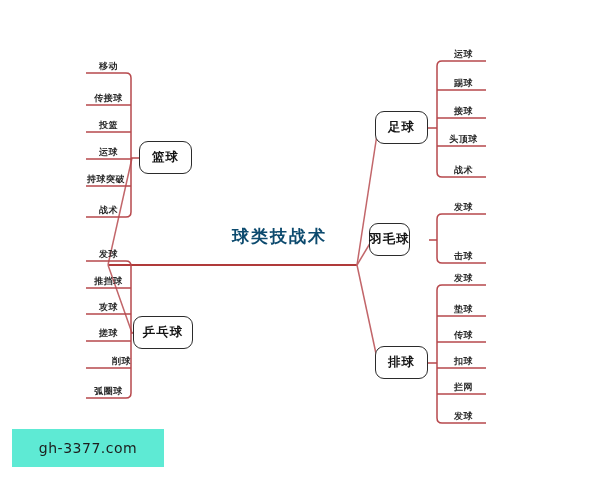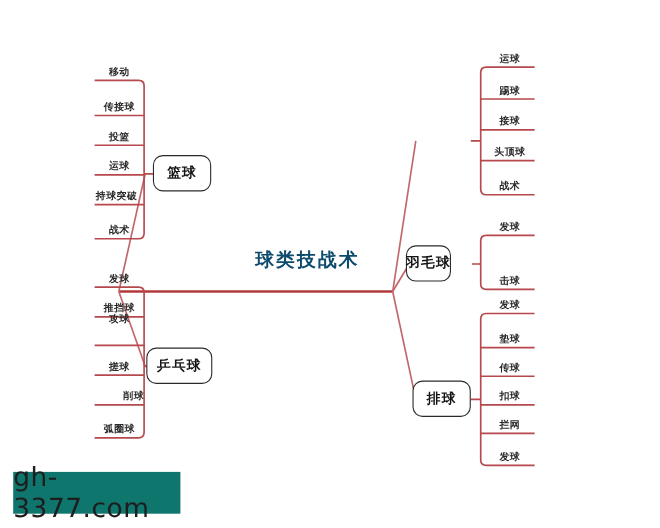--- a/index.html
+++ b/index.html
@@ -67,26 +67,26 @@
     line-height: 11px;
   }
 
   
   .badge {
     position: absolute;
     left: 12px;
     top: 429px;
     width: 152px;
     height: 38px;
-    background: #0f766e;
+    background: #5eead4;
     display: flex;
     align-items: center;
     justify-content: center;
     color: #1d1d1d;
-    font-size: 24px;
+    font-size: 14px;
     letter-spacing: 0.5px;
     font-family: "DejaVu Sans", "Liberation Sans", sans-serif;
   }
 </style>
 </head>
 <body>
 
 <div id="canvas">
 
   <svg id="wires" viewBox="0 0 600 480" xmlns="http://www.w3.org/2000/svg">
@@ -132,39 +132,42 @@
   <div class="center-topic">球类技战术</div>
 
   <div class="cat-node" style="left:139px; top:141px; width:53px; height:33px;">
     <span>篮球</span>
   </div>
 
   <div class="cat-node" style="left:133px; top:316px; width:60px; height:33px;">
     <span>乒乓球</span>
   </div>
 
+  <div class="cat-node" style="left:375px; top:111px; width:53px; height:33px;">
+    <span>足球</span>
+  </div>
 
   <div class="cat-node" style="left:369px; top:223px; width:41px; height:33px;">
     <span>羽毛球</span>
   </div>
 
   <div class="cat-node" style="left:375px; top:346px; width:53px; height:33px;">
     <span>排球</span>
   </div>
 
   <div class="leaf" style="left:86px; top:61px; width:45px;">移动</div>
   <div class="leaf" style="left:84px; top:93px; width:49px;">传接球</div>
   <div class="leaf" style="left:86px; top:120px; width:45px;">投篮</div>
   <div class="leaf" style="left:86px; top:147px; width:45px;">运球</div>
   <div class="leaf" style="left:78px; top:174px; width:56px;">持球突破</div>
   <div class="leaf" style="left:86px; top:205px; width:45px;">战术</div>
 
   <div class="leaf" style="left:86px; top:249px; width:45px;">发球</div>
   <div class="leaf" style="left:84px; top:276px; width:49px;">推挡球</div>
-  <div class="leaf" style="left:86px; top:286px; width:45px;">攻球</div>
+  <div class="leaf" style="left:86px; top:302px; width:45px;">攻球</div>
   <div class="leaf" style="left:86px; top:329px; width:45px;font-family:Liberation Mono, monospace;">搓球</div>
   <div class="leaf" style="left:86px; top:356px; width:45px;text-align:right;">削球</div>
   <div class="leaf" style="left:84px; top:386px; width:49px;">弧圈球</div>
 
   <div class="leaf" style="left:441px; top:49px; width:45px;">运球</div>
   <div class="leaf" style="left:441px; top:78px; width:45px;">踢球</div>
   <div class="leaf" style="left:441px; top:106px; width:45px;">接球</div>
   <div class="leaf" style="left:439px; top:134px; width:49px;">头顶球</div>
   <div class="leaf" style="left:441px; top:165px; width:45px;">战术</div>
 

